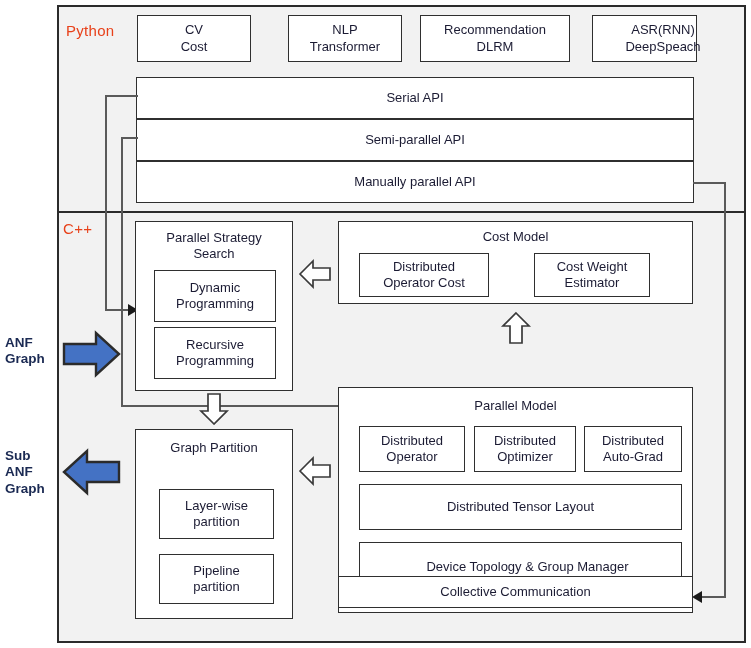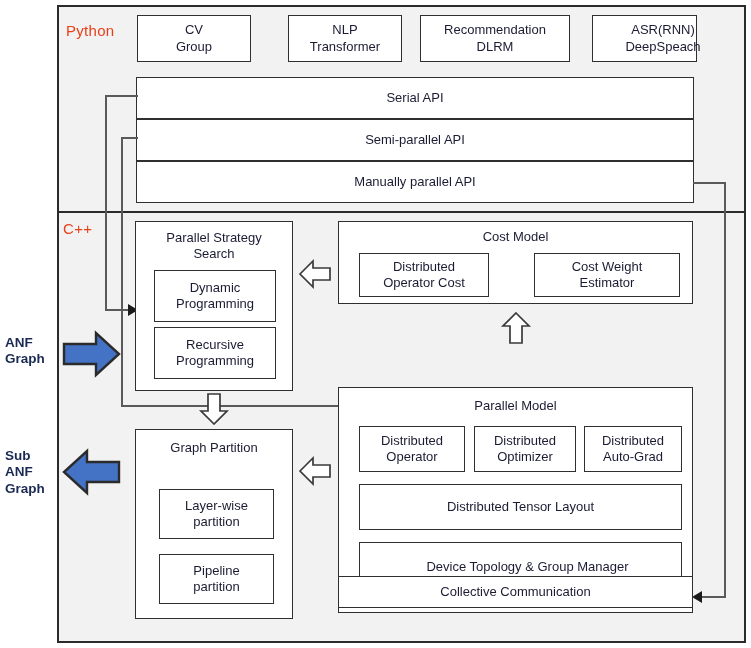--- a/index.html
+++ b/index.html
@@ -124,21 +124,21 @@
 
 <div id="canvas">
 
   <div class="outer-frame"></div>
   <div class="divider-h"></div>
 
   <div class="lang-label lang-python">Python</div>
   <div class="lang-label lang-cpp">C++</div>
 
   <div class="box" style="left:137px; top:15px; width:114px; height:47px;">CV
-Group</div>
+Cost</div>
   <div class="box" style="left:288px; top:15px; width:114px; height:47px;">NLP
 Transformer</div>
   <div class="box" style="left:420px; top:15px; width:150px; height:47px;">Recommendation
 DLRM</div>
   <div class="box" style="left:592px; top:15px; width:105px; height:47px;padding-left:37px;">ASR(RNN)
 DeepSpeach</div>
 
   <div class="box" style="left:136px; top:77px; width:558px; height:42px;">Serial API</div>
   <div class="box" style="left:136px; top:119px; width:558px; height:42px;">Semi-parallel API</div>
   <div class="box" style="left:136px; top:161px; width:558px; height:42px;">Manually parallel API</div>
@@ -193,21 +193,21 @@
   <div class="hollow-arrow" style="left:196px; top:392px;">
     <svg width="36" height="34" viewBox="0 0 36 34">
       <polygon points="18,32 5,19 12,19 12,2 24,2 24,19 31,19" fill="#ffffff" stroke="#3a3a3a" stroke-width="1.7" stroke-linejoin="miter"></polygon>
     </svg>
   </div>
 
   <div class="group" style="left:338px; top:221px; width:355px; height:83px;">
     <div class="group-title" style="top:7px;">Cost Model</div>
     <div class="box" style="left:20px; top:31px; width:130px; height:44px;">Distributed
 Operator Cost</div>
-    <div class="box" style="left:195px; top:31px; width:146px; height:44px;">Cost Weight
+    <div class="box" style="left:195px; top:31px; width:116px; height:44px;">Cost Weight
 Estimator</div>
   </div>
 
   <div class="hollow-arrow" style="left:498px; top:311px;">
     <svg width="36" height="34" viewBox="0 0 36 34">
       <polygon points="18,2 31,15 24,15 24,32 12,32 12,15 5,15" fill="#ffffff" stroke="#3a3a3a" stroke-width="1.7" stroke-linejoin="miter"></polygon>
     </svg>
   </div>
 
   <div class="group" style="left:338px; top:343px; width:355px; height:226px;margin-top:44px;">

